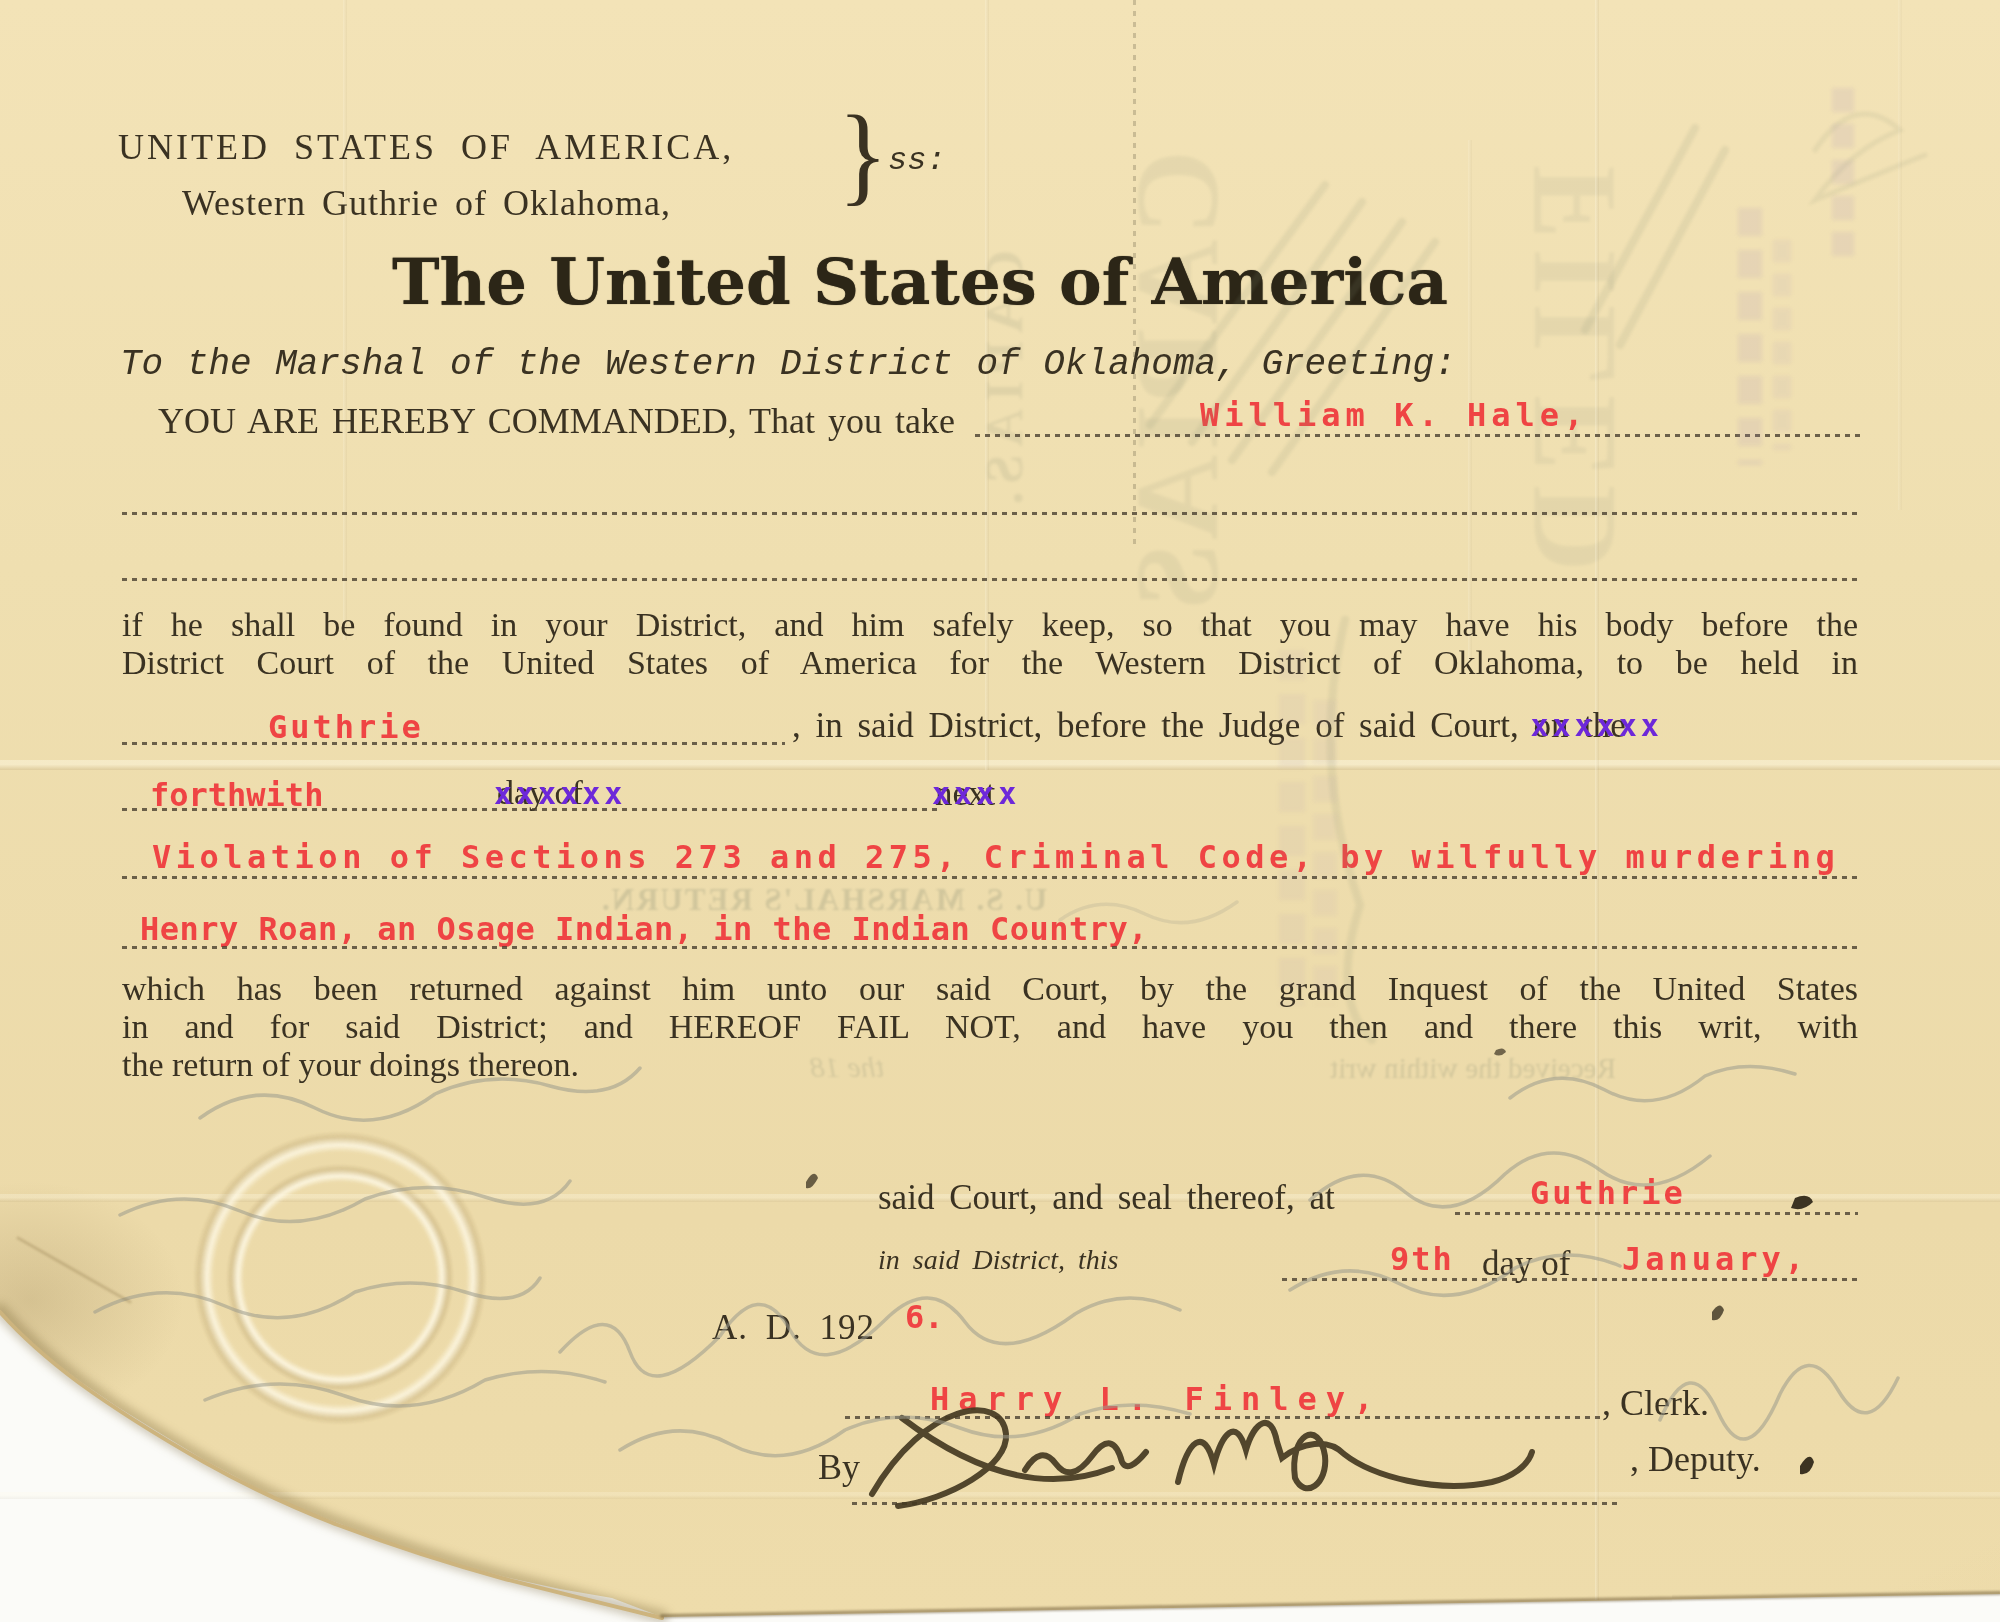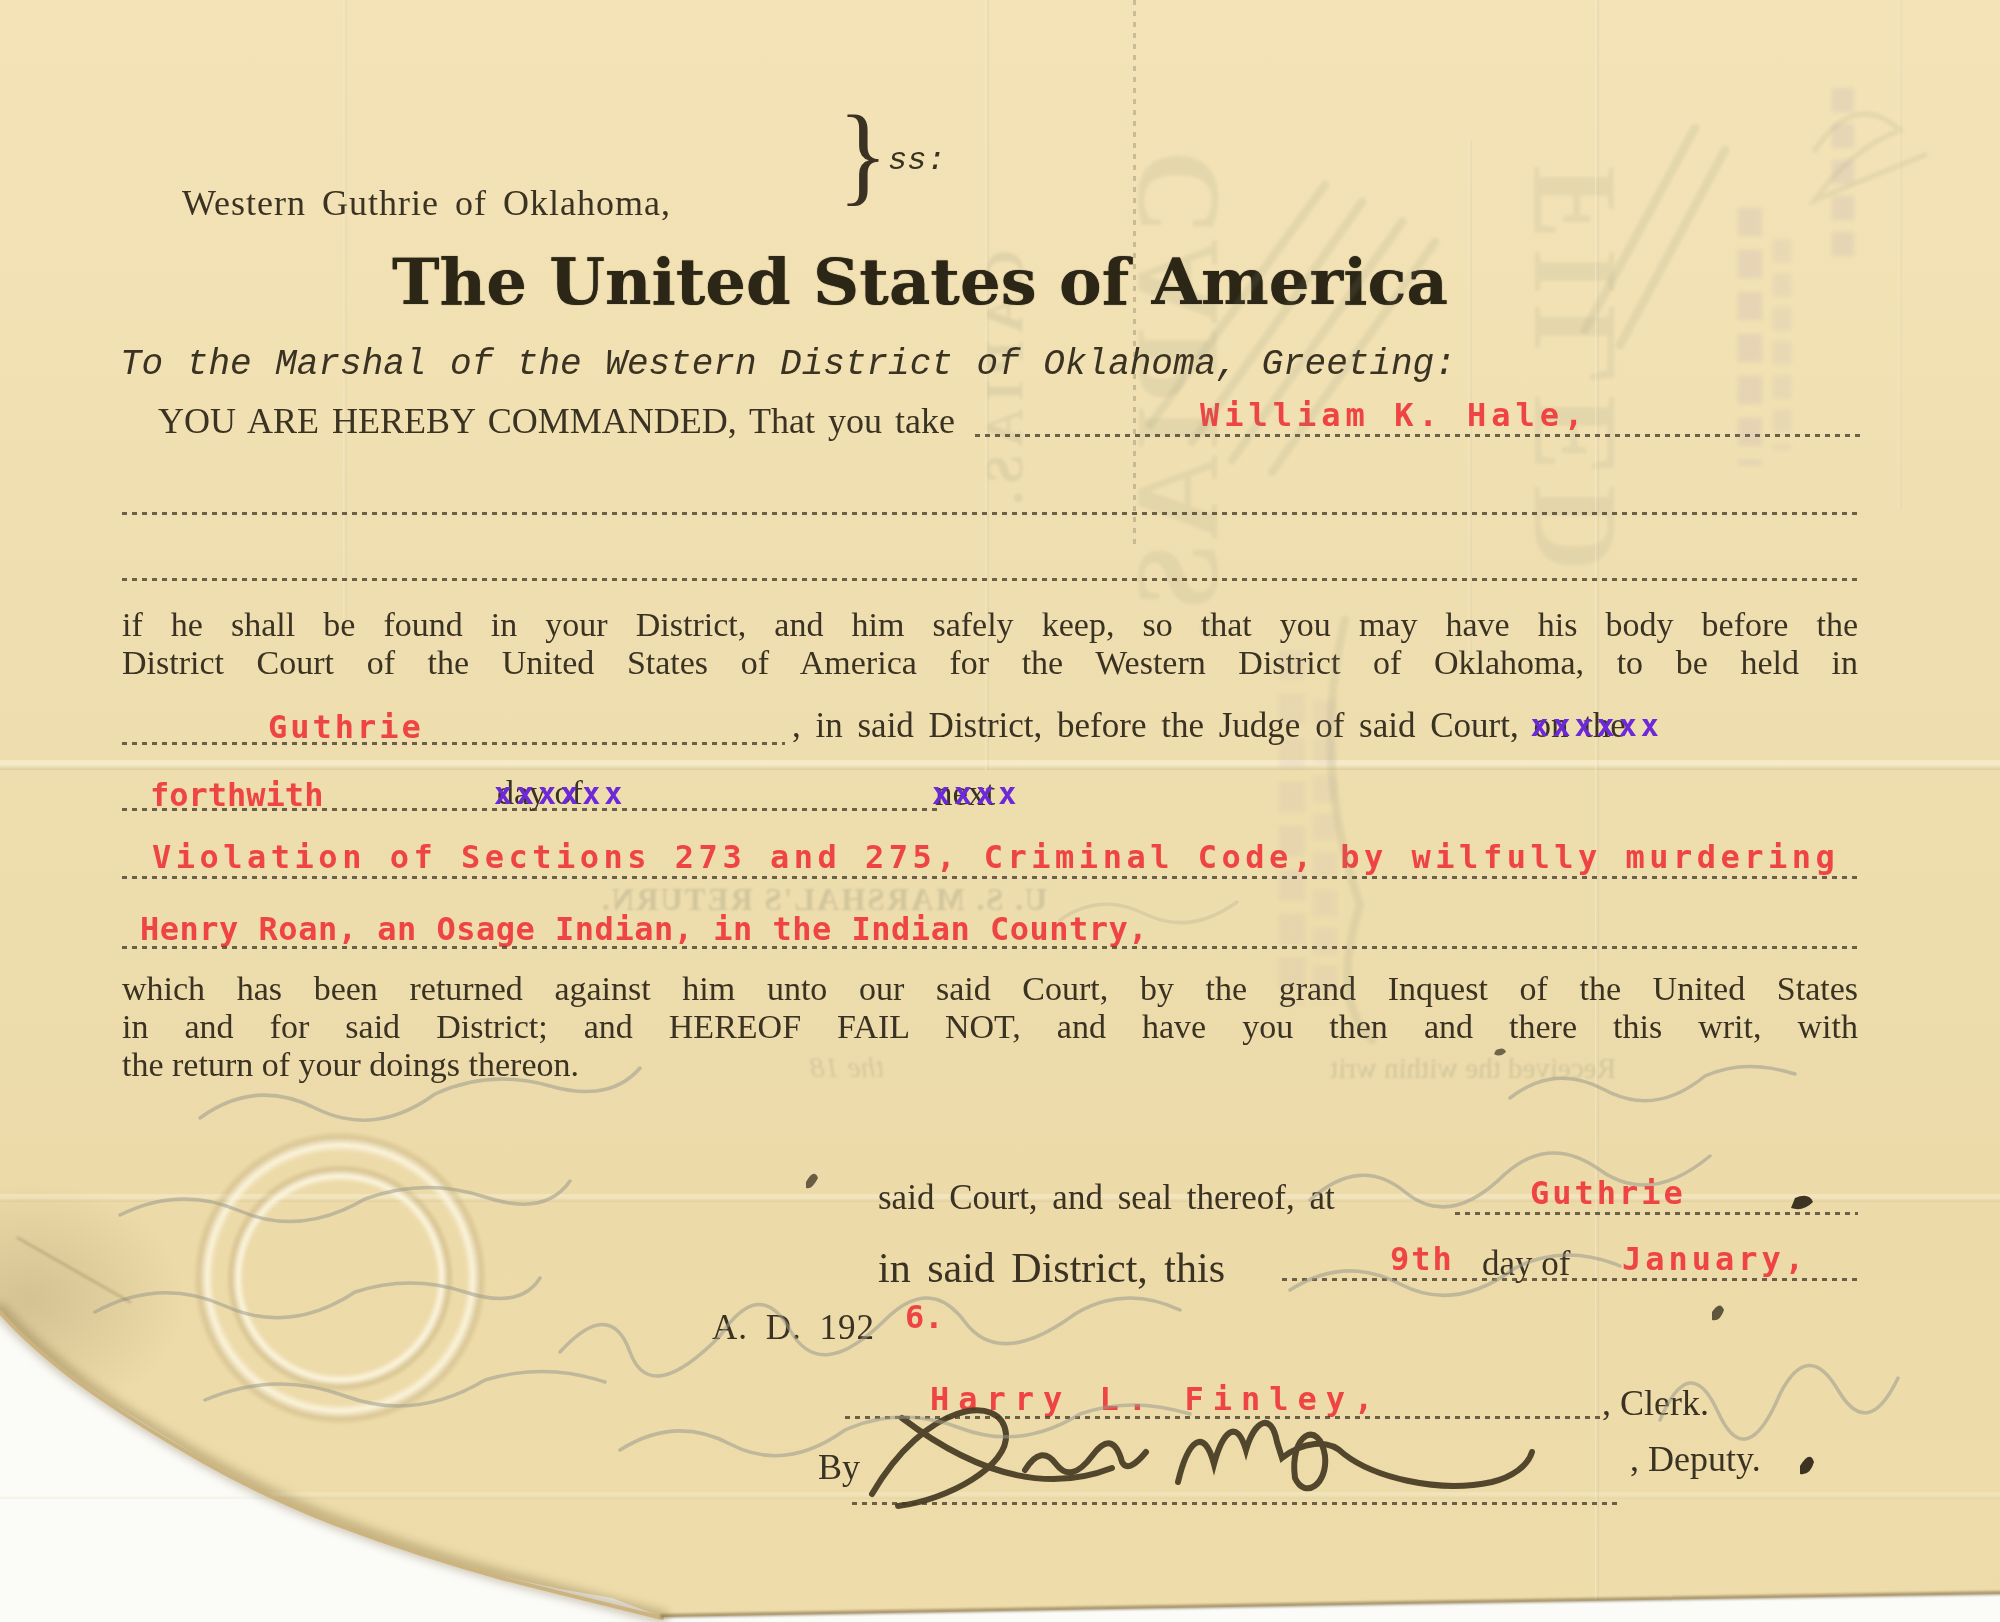--- a/index.html
+++ b/index.html
@@ -69,20 +69,21 @@
   <div class="crease-v" style="left:343px;top:0;height:640px;opacity:.5;"></div>
   <div class="crease-v" style="left:985px;top:0;height:770px;opacity:.6;"></div>
   <div class="crease-v" style="left:1468px;top:140px;height:520px;opacity:.45;"></div>
   <div class="crease-v" style="left:1595px;top:0;height:1600px;opacity:.7;"></div>
   <div class="crease-v" style="left:1898px;top:0;height:510px;opacity:.4;"></div>
   <div class="vdots" style="left:1133px;top:0;height:545px;"></div>
 
   <div id="seal"></div>
 
   
+  <div class="abs serif" style="left:118px;top:126px;font-size:36px;letter-spacing:3px;word-spacing:12px;">UNITED STATES OF AMERICA,</div>
   <div class="abs serif" style="left:182px;top:182px;font-size:36px;letter-spacing:1px;word-spacing:6px;">Western Guthrie of Oklahoma,</div>
   <div class="abs serif" style="left:838px;top:94px;font-size:104px;font-weight:400;transform:scaleY(1.05);color:#3a3222;">}</div>
   <div class="abs serif ital" style="left:888px;top:142px;font-size:32px;">ss:</div>
 
   <div class="abs title" style="left:250px;top:244px;width:1340px;text-align:center;font-size:64px;">The United States of America</div>
 
   <div class="abs serif ital" style="left:120px;top:344px;font-size:36px;word-spacing:2px;">To the Marshal of the Western District of Oklahoma, Greeting:</div>
 
   <div class="abs serif" style="left:158px;top:400px;font-size:36px;word-spacing:4px;">YOU ARE HEREBY COMMANDED, That you take</div>
   <div class="abs typed" style="left:1200px;top:396px;font-size:32px;letter-spacing:5px;">William K. Hale,</div>
@@ -121,21 +122,21 @@
 
   <div class="abs serif just" style="left:122px;top:970px;width:1736px;font-size:34px;">which has been returned against him unto our said Court, by the grand Inquest of the United States</div>
   <div class="abs serif just" style="left:122px;top:1008px;width:1736px;font-size:34px;">in and for said District; and HEREOF FAIL NOT, and have you then and there this writ, with</div>
   <div class="abs serif" style="left:122px;top:1046px;font-size:34px;">the return of your doings thereon.</div>
 
 
   <div class="abs serif" style="left:878px;top:1178px;font-size:35px;word-spacing:6px;">said Court, and seal thereof, at</div>
   <div class="abs typed" style="left:1530px;top:1174px;font-size:32px;letter-spacing:3px;">Guthrie</div>
   <div class="dots" style="left:1455px;top:1212px;width:403px;"></div>
 
-  <div class="abs serif" style="left:878px;top:1244px;font-size:42px;word-spacing:6px;">in said District, this</div>
+  <div class="abs serif" style="left:878px;top:1244px;font-size:28px;word-spacing:6px;font-style:italic;">in said District, this</div>
   <div class="abs typed" style="left:1390px;top:1240px;font-size:32px;letter-spacing:2px;">9th</div>
   <div class="abs serif" style="left:1482px;top:1244px;font-size:35px;">day of</div>
   <div class="abs typed" style="left:1622px;top:1240px;font-size:32px;letter-spacing:4px;">January,</div>
   <div class="dots" style="left:1282px;top:1278px;width:576px;"></div>
 
   <div class="abs serif" style="left:712px;top:1308px;font-size:35px;word-spacing:8px;letter-spacing:1px;">A. D. 192</div>
   <div class="abs typed" style="left:905px;top:1298px;font-size:32px;">6.</div>
 
   <div class="abs typed" style="left:930px;top:1380px;font-size:32px;letter-spacing:9px;white-space:nowrap;">Harry L. Finley,</div>
   <div class="dots" style="left:845px;top:1416px;width:757px;"></div>

